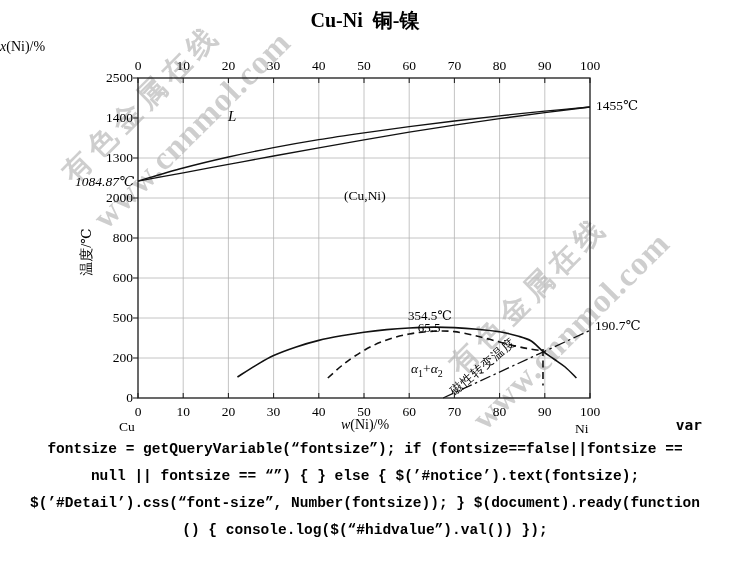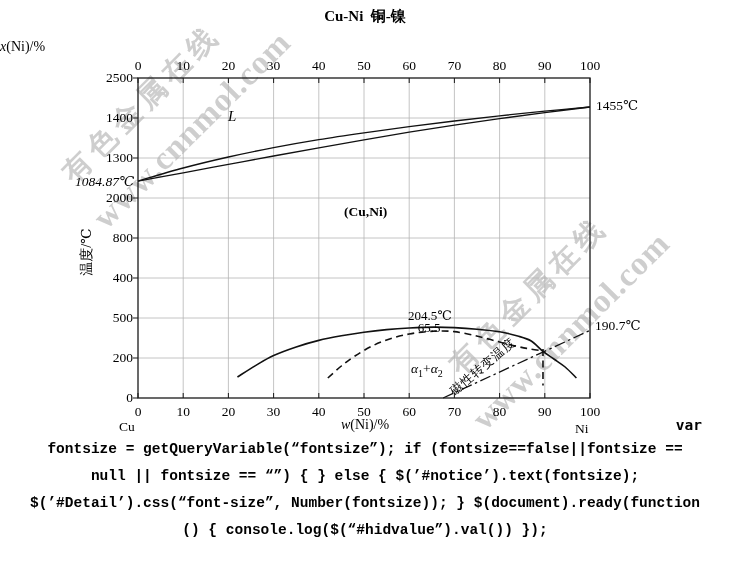--- a/index.html
+++ b/index.html
@@ -9,30 +9,30 @@
   .wm{position:absolute;white-space:nowrap;font-weight:700;color:#9f9f9f;opacity:.5;
       transform:translate(-50%,-50%) rotate(-45deg);pointer-events:none;}
   .wm-cn{font-size:29px;letter-spacing:6px;}
   .wm-en{font-size:33px;letter-spacing:1px;}
   #wm1-cn{left:142px;top:104px;}
   #wm1-en{left:192px;top:130px;}
   #wm2-cn{left:529px;top:296px;}
   #wm2-en{left:571px;top:331px;}
   
   .abs{position:absolute;white-space:nowrap;}
-  .chart-title{top:7px;left:0;width:730px;text-align:center;font-weight:700;font-size:15px;white-space:pre;}
+  .chart-title{top:7px;left:0;width:730px;text-align:center;font-weight:700;font-size:20px;white-space:pre;}
   .axis-label-top{top:39px;left:0;width:730px;text-align:left;font-size:14px;}
   .axis-label-bottom{top:417px;left:0;width:730px;text-align:center;font-size:14px;}
   .ylabel{left:52px;top:243px;width:70px;font-size:14px;transform:rotate(-90deg);transform-origin:center;text-align:center;}
   .var-italic{font-style:italic;}
   .tick-label{position:absolute;font-size:13.5px;white-space:nowrap;}
   .xt{transform:translateX(-50%);}
   .yt{transform:translate(-100%,-50%);}
   #ann-L{left:228px;top:108px;font-size:15px;font-style:italic;}
-  #ann-cuni{left:344px;top:204px;font-size:13.5px;font-weight:bold;}
+  #ann-cuni{left:344px;top:188px;font-size:13.5px;}
   #ann-peak-temp{left:430px;top:308px;font-size:13px;transform:translateX(-50%);}
   #ann-peak-comp{left:429px;top:320px;font-size:13px;transform:translateX(-50%);text-align:center;}
   #ann-curie{left:595px;top:317px;font-size:13.5px;}
   #ann-ni-melt{left:596px;top:97px;font-size:13.5px;}
   #ann-cu-melt{left:58px;top:173px;width:76px;text-align:right;font-size:13.5px;font-style:italic;}
   #ann-alpha{left:411px;top:361px;font-size:13.5px;}
   #ann-alpha .g{font-style:italic;}
   #ann-alpha sub{font-size:10px;}
   #ann-magnetic{left:483px;top:367px;font-size:12.5px;letter-spacing:1px;
                 transform:translate(-50%,-50%) rotate(-40deg);}
@@ -145,34 +145,34 @@
       <div class="tick-label xt" style="left: 409.2px; top: 404px;">60</div>
       <div class="tick-label xt" style="left: 454.4px; top: 404px;">70</div>
       <div class="tick-label xt" style="left: 499.6px; top: 404px;">80</div>
       <div class="tick-label xt" style="left: 544.8px; top: 404px;">90</div>
       <div class="tick-label xt" style="left: 590px; top: 404px;">100</div>
     </div>
   <div id="left-ticks">
       <div class="tick-label yt" style="left: 133px; top: 398px;">0</div>
       <div class="tick-label yt" style="left: 133px; top: 358px;">200</div>
       <div class="tick-label yt" style="left: 133px; top: 318px;">500</div>
-      <div class="tick-label yt" style="left: 133px; top: 278px;">400</div>
+      <div class="tick-label yt" style="left: 133px; top: 278px;">600</div>
       <div class="tick-label yt" style="left: 133px; top: 238px;">800</div>
       <div class="tick-label yt" style="left: 133px; top: 198px;">2000</div>
       <div class="tick-label yt" style="left: 133px; top: 158px;">1300</div>
       <div class="tick-label yt" style="left: 133px; top: 118px;">1400</div>
       <div class="tick-label yt" style="left: 133px; top: 78px;">2500</div>
     </div>
 
   <div class="abs" id="corner-cu">Cu</div>
   <div class="abs" id="corner-ni">Ni</div>
 
   <div class="abs" id="ann-L">L</div>
   <div class="abs" id="ann-cuni">(Cu,Ni)</div>
-  <div class="abs" id="ann-peak-temp">204.5℃</div>
+  <div class="abs" id="ann-peak-temp">354.5℃</div>
   <div class="abs" id="ann-peak-comp">65.5</div>
   <div class="abs" id="ann-curie">190.7℃</div>
   <div class="abs" id="ann-ni-melt">1455℃</div>
   <div class="abs" id="ann-cu-melt">1084.87℃</div>
   <div class="abs" id="ann-alpha"><span class="g">α</span><sub>1</sub><span>+</span><span class="g">α</span><sub>2</sub></div>
   <div class="abs" id="ann-magnetic">磁性转变温度</div>
 
   <div class="code-var">var</div>
   <div class="code">
     <div>fontsize = getQueryVariable(“fontsize”); if (fontsize==false||fontsize ==</div>

